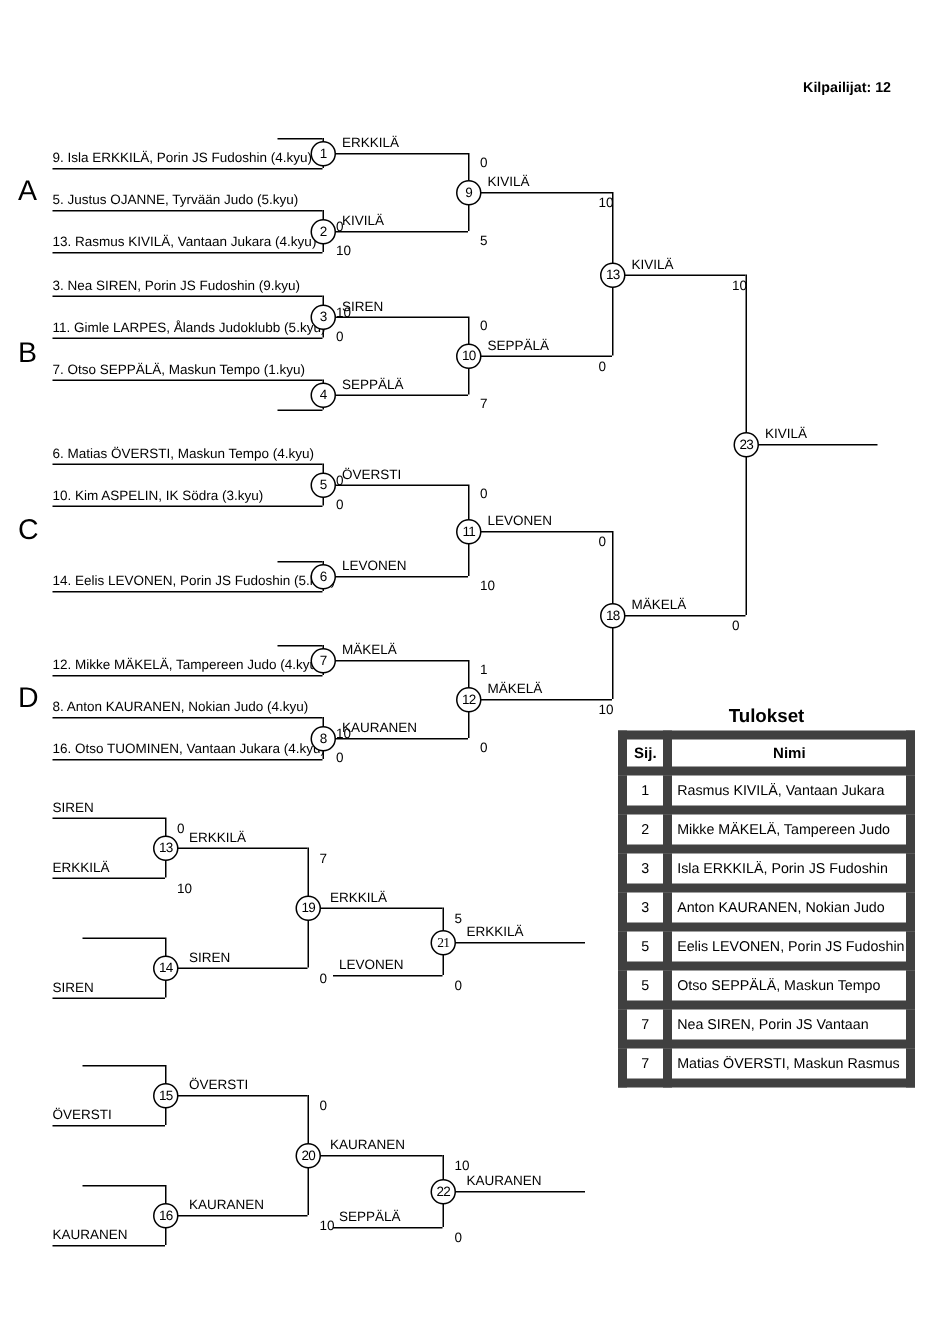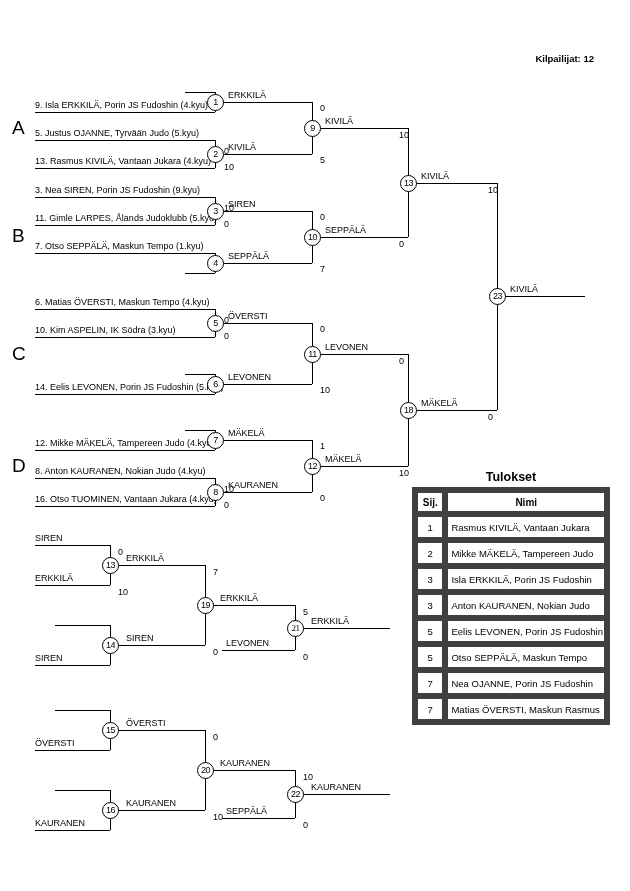--- a/index.html
+++ b/index.html
@@ -236,21 +236,21 @@
           <tr>
             <td class="pos">5</td>
             <td class="nm2">Eelis LEVONEN, Porin JS Fudoshin</td>
           </tr>
           <tr>
             <td class="pos">5</td>
             <td class="nm2">Otso SEPPÄLÄ, Maskun Tempo</td>
           </tr>
           <tr>
             <td class="pos">7</td>
-            <td class="nm2">Nea OJANNE, Porin JS Fudoshin</td>
+            <td class="nm2">Nea SIREN, Porin JS Vantaan</td>
           </tr>
           <tr>
             <td class="pos">7</td>
             <td class="nm2">Matias ÖVERSTI, Maskun Rasmus</td>
           </tr>
         </tbody>
     </table>
   </div>
 </div>
 

